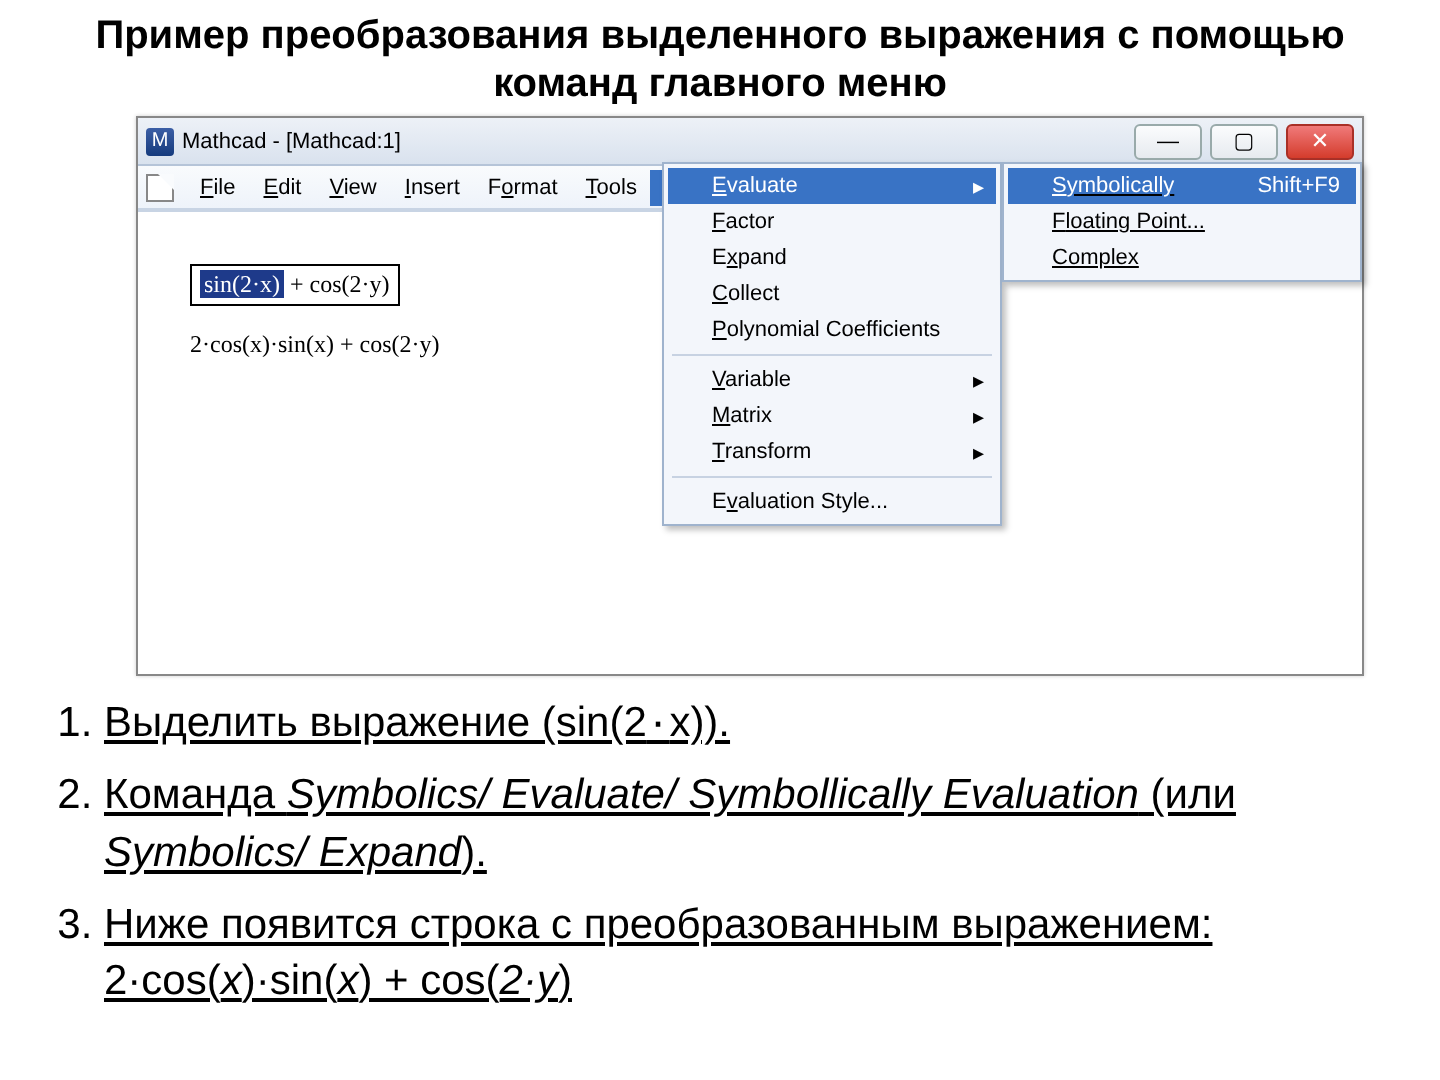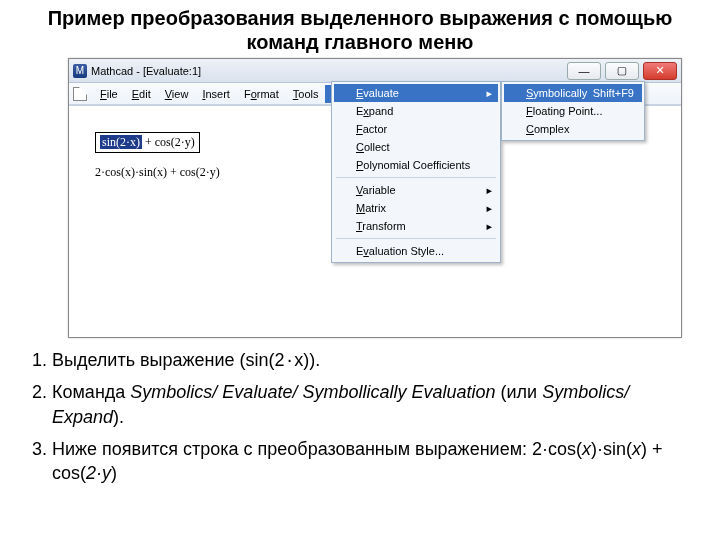--- a/index.html
+++ b/index.html
@@ -123,21 +123,21 @@
   .menu, .submenu {
     position: absolute;
     background: #f3f6fb;
     border: 1px solid #9fb3cd;
     box-shadow: 2px 2px 3px rgba(0,0,0,0.25);
     font-size: 11px;
     color: #000;
     padding: 2px;
   }
   .menu { top: 22px; left: 262px; width: 170px; }
-  .submenu { top: 22px; left: 432px; width: 144px; }
+  .submenu { top: 22px; left: 432px; width: 180px; text-decoration: underline; }
   .mrow {
     display: flex;
     align-items: center;
     padding: 3px 18px 3px 22px;
     position: relative;
   }
   .mrow.hi { background: #3973c5; color: #fff; }
   .mrow .lbl u { text-decoration: underline; }
   .mrow .arrow {
     position: absolute; right: 6px; top: 3px;
@@ -147,39 +147,40 @@
   }
   .msep {
     height: 1px;
     background: #c7d2e2;
     margin: 3px 2px;
   }
   
   .instructions {
     margin: 10px 24px 0 24px;
     padding: 0;
-    font-size: 18px;
+    font-size: 21px;
+    text-decoration: underline;
   }
   .instructions li {
     margin: 0 0 8px 0;
     line-height: 1.35;
     list-style-position: outside;
     margin-left: 28px;
   }
   .instructions li span.it { font-style: italic; }
 </style>
 </head>
 <body>
 
 <div class="title">Пример преобразования выделенного выражения с помощью команд главного меню</div>
 
 <div class="window">
   <div class="titlebar">
     <div class="appicon">M</div>
-    <div>Mathcad - [Evaluate:1]</div>
+    <div>Mathcad - [Mathcad:1]</div>
     <div class="spacer"></div>
     <div class="winbtn">—</div>
     <div class="winbtn">▢</div>
     <div class="winbtn close">✕</div>
   </div>
   <div class="menubar">
     <div class="docicon"></div>
     <div class="mi"><u>F</u><span title="File">ile</span></div>
     <div class="mi"><u>E</u>dit</div>
     <div class="mi"><u>V</u>iew</div>
@@ -197,24 +198,24 @@
     </div>
     <div class="expr2">2·cos(x)·sin(x) + cos(2·y)</div>
   </div>
 
   <div class="menu">
     <div class="mrow hi">
         <span class="lbl"><u>E</u>valuate</span>
         <span class="arrow">▸</span>
       </div>
     <div class="mrow">
+        <span class="lbl"><u>F</u>actor</span>
+      </div>
+    <div class="mrow">
         <span class="lbl">E<u>x</u>pand</span>
-      </div>
-    <div class="mrow">
-        <span class="lbl"><u>F</u>actor</span>
       </div>
     <div class="mrow">
         <span class="lbl"><u>C</u>ollect</span>
       </div>
     <div class="mrow">
         <span class="lbl"><u>P</u>olynomial Coefficients</span>
       </div>
     <div class="msep"></div>
     <div class="mrow">
         <span class="lbl"><u>V</u>ariable</span>

